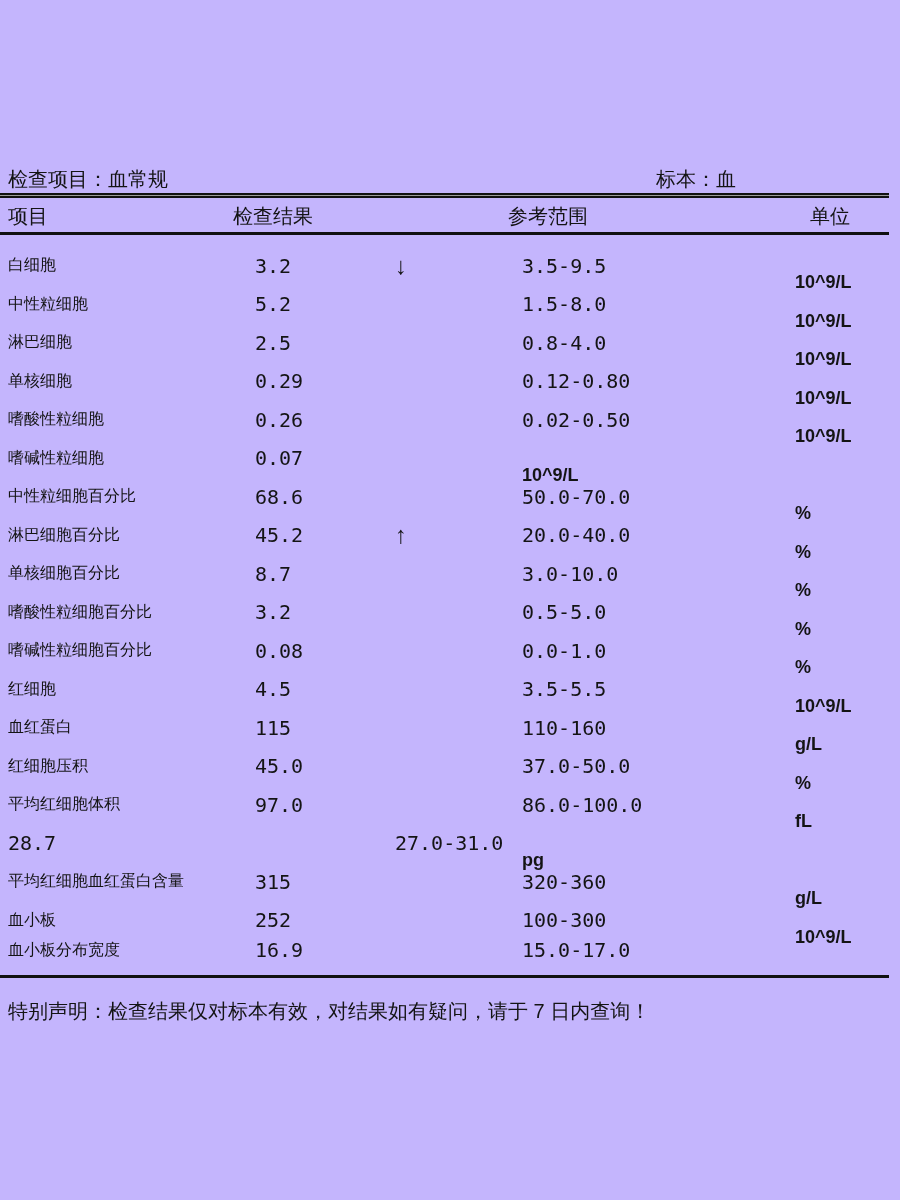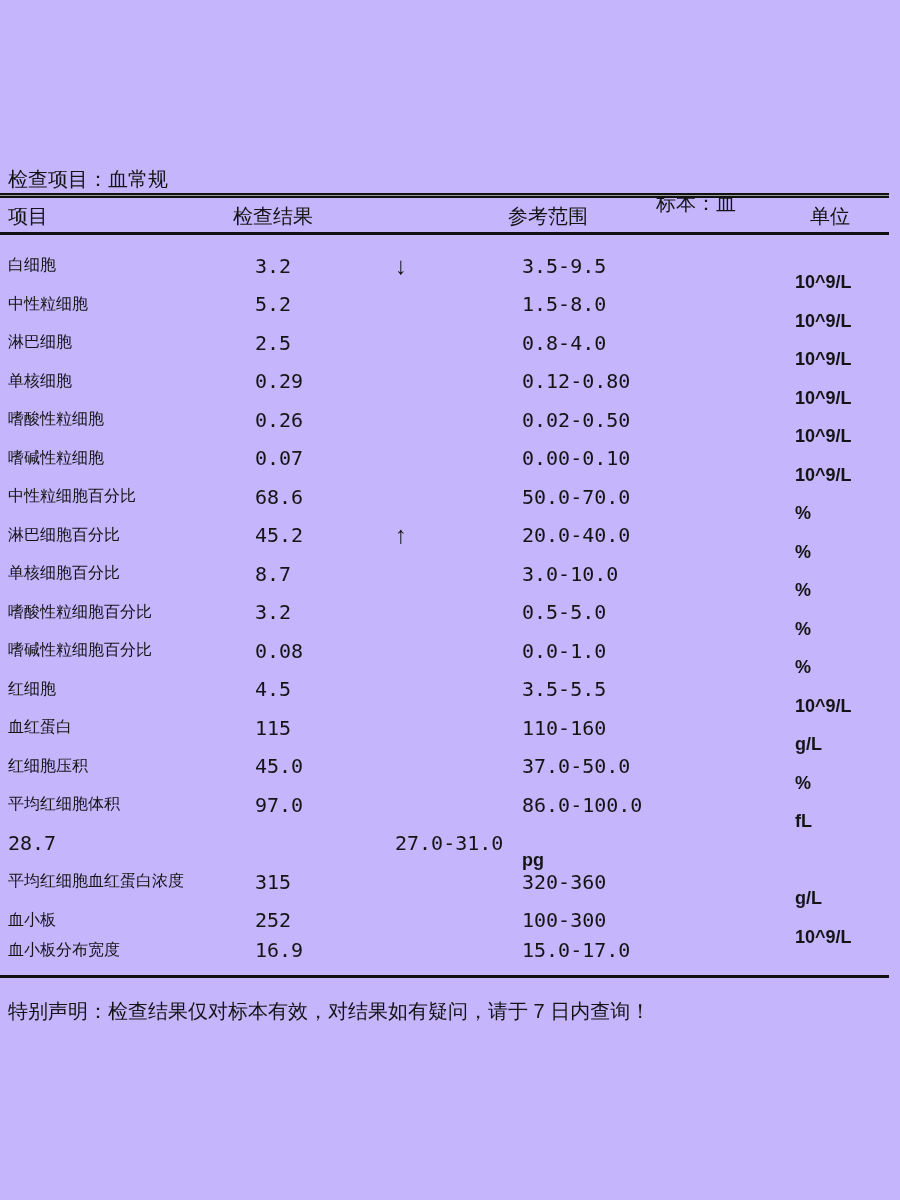--- a/index.html
+++ b/index.html
@@ -6,21 +6,21 @@
   .page {
     position:relative;
     width:900px; height:1200px;
     background:#c4b5fd;
     color:#141414;
     font-family:"Liberation Sans","DejaVu Sans",sans-serif;
     overflow:hidden;
   }
   .title-row { position:absolute; top:166px; left:0; width:900px; height:26px; }
   .exam-label { position:absolute; left:8px; top:0; font-size:20px; line-height:26px; }
-  .specimen-label { position:absolute; left:656px; top:0; font-size:20px; line-height:26px;margin-top:24px; }
+  .specimen-label { position:absolute; left:656px; top:0; font-size:20px; line-height:26px; }
 
   .rule { position:absolute; left:0; width:889px; background:#111; }
   .rule-top { top:193px; height:5px;
     background:linear-gradient(#111 0 2px, #9a9a9a 2px 3px, #111 3px 5px); }
   .rule-head { top:232px; height:3px; }
   .rule-bottom { top:975px; height:3px; }
 
   .thead { position:absolute; top:200px; left:0; width:900px; height:32px; }
   .th { position:absolute; top:0; font-size:20px; line-height:32px; }
   .th-item { left:8px; }
@@ -104,21 +104,20 @@
       <div class="c mono">0.26</div>
       <div class="c flag"></div>
       <div class="c mono">0.02-0.50</div>
       <div class="c unit">10^9/L</div>
     </div>
 
     <div class="row">
       <div class="c name">嗜碱性粒细胞</div>
       <div class="c mono">0.07</div>
       <div class="c flag"></div>
-      <div class="c mono">0.00-0.10</div>
       <div class="c unit">10^9/L</div>
     </div>
 
     <div class="row">
       <div class="c name">中性粒细胞百分比</div>
       <div class="c mono">68.6</div>
       <div class="c flag"></div>
       <div class="c mono">50.0-70.0</div>
       <div class="c unit">%</div>
     </div>
@@ -188,21 +187,21 @@
     </div>
 
     <div class="row">
       <div class="c mono">28.7</div>
       <div class="c flag"></div>
       <div class="c mono">27.0-31.0</div>
       <div class="c unit">pg</div>
     </div>
 
     <div class="row">
-      <div class="c name">平均红细胞血红蛋白浓度</div>
+      <div class="c name">平均红细胞血红蛋白含量</div>
       <div class="c mono">315</div>
       <div class="c flag"></div>
       <div class="c mono">320-360</div>
       <div class="c unit">g/L</div>
     </div>
 
     <div class="row">
       <div class="c name">血小板</div>
       <div class="c mono">252</div>
       <div class="c flag"></div>

